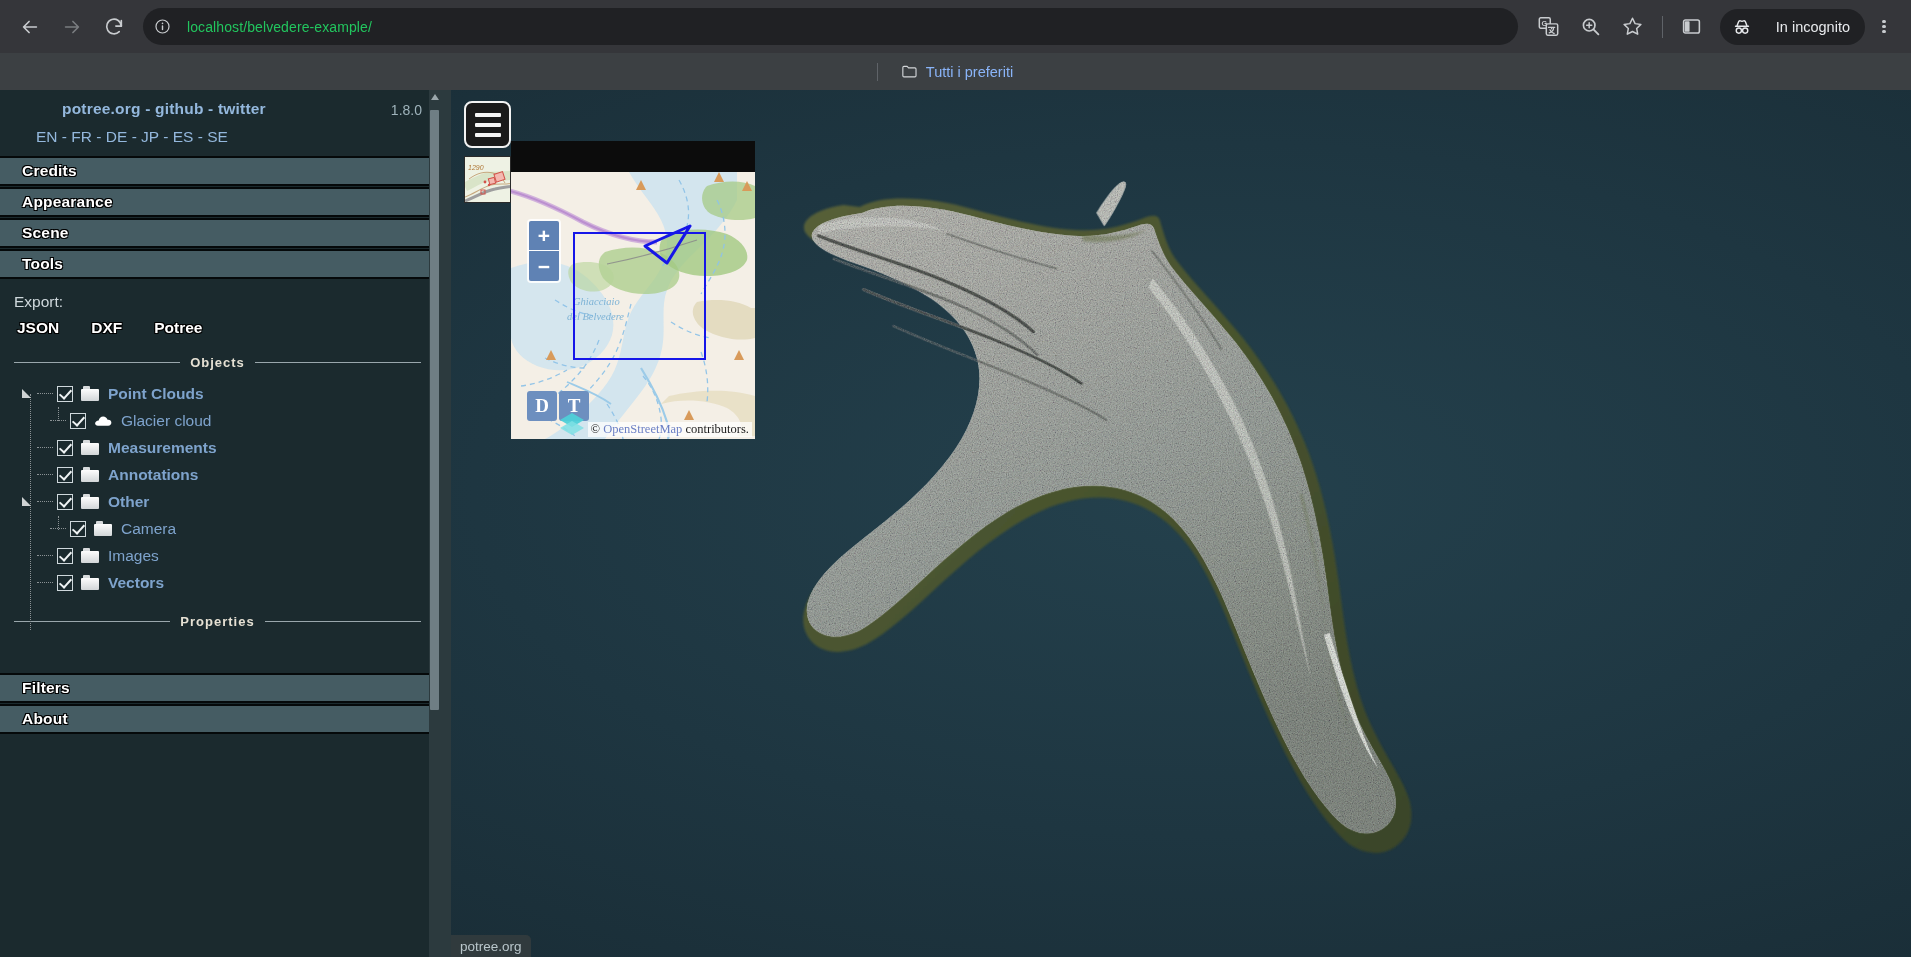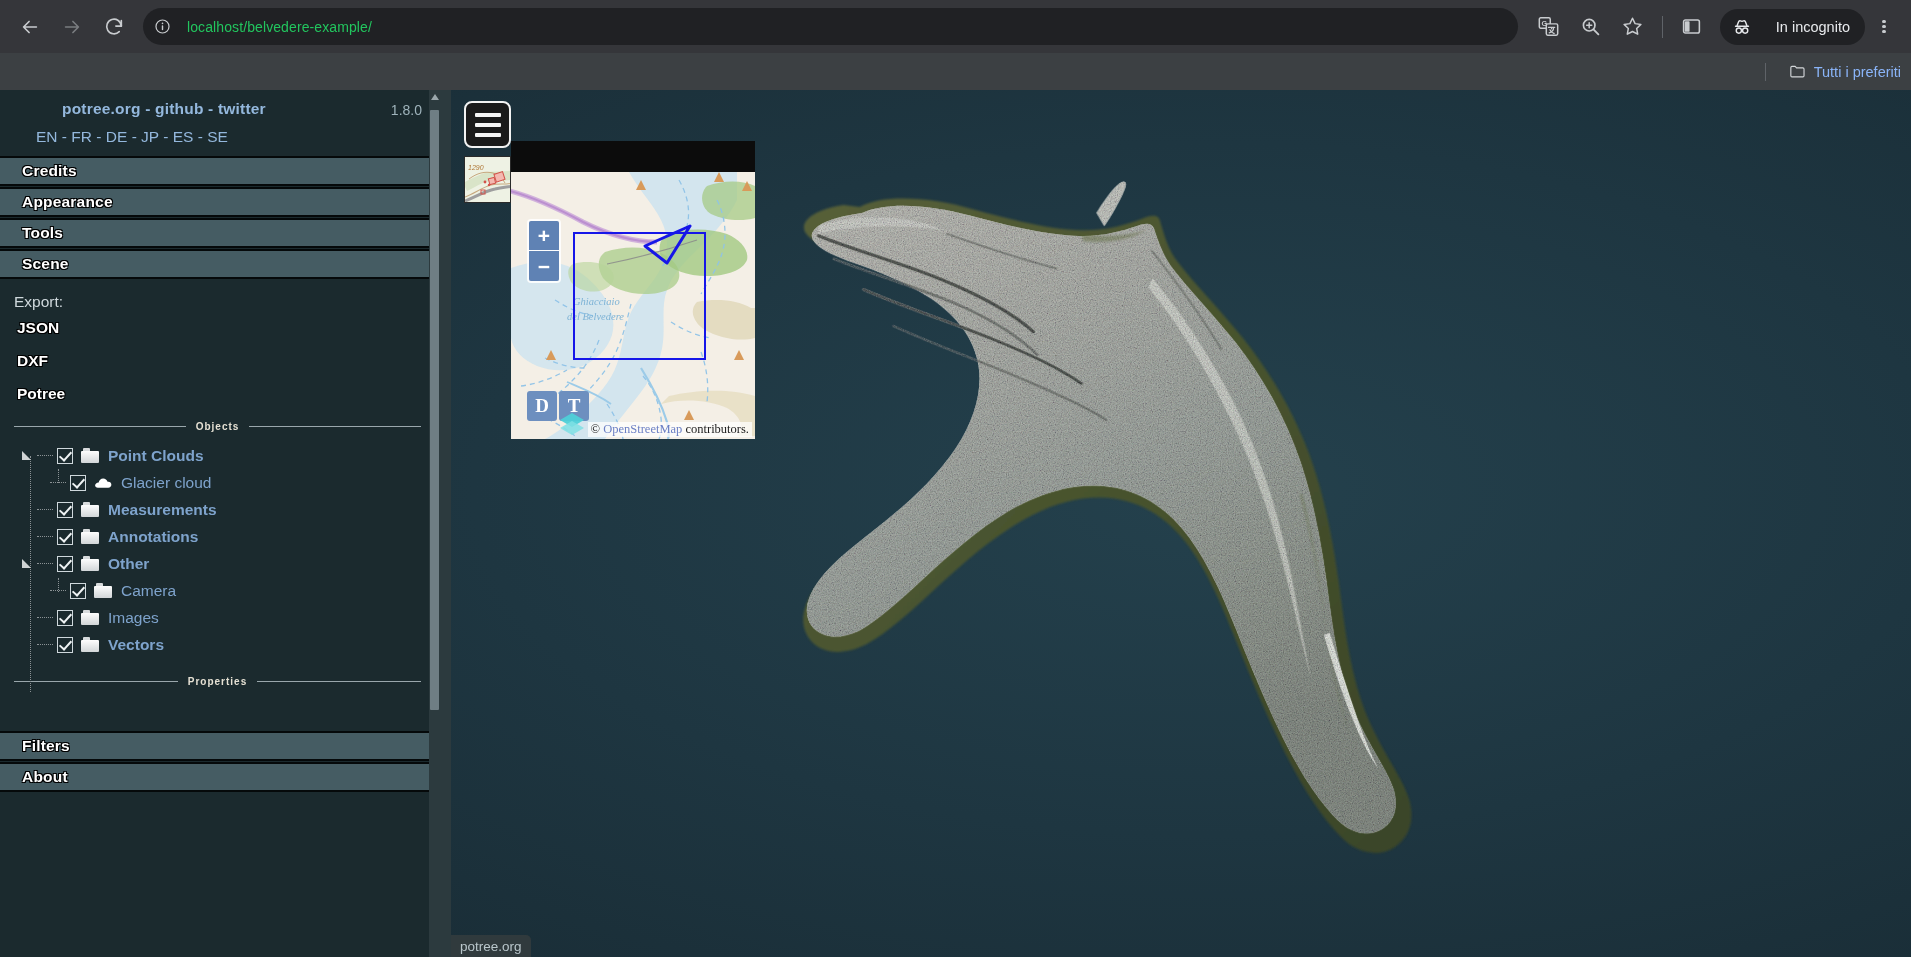--- a/index.html
+++ b/index.html
@@ -55,21 +55,21 @@
     margin-left: 6px; flex-shrink: 0;
   }
   .incognito-pill .lbl { color: #e8eaed; font-size: 14.5px; white-space: nowrap; }
   .incognito-pill svg { width: 20px; height: 20px; }
 
   .kebab { width: 34px; height: 40px; display:flex; align-items:center; justify-content:center; flex-shrink: 0; }
   .kebab .dot { width: 3.5px; height: 3.5px; border-radius: 50%; background: #c9cccf; margin: 1.7px 0; }
 
   .bookmarks {
     height: 37px; background: #3c4043; display: flex; align-items: center;
-    justify-content: flex-end; padding-right: 3px; gap: 8px; flex-shrink: 0;
+    justify-content: center; padding-right: 14px; gap: 8px; flex-shrink: 0;
   }
   .bm-sep { width: 1px; height: 18px; background: #5f6368; margin-right: 8px; }
   .bm-item { display: flex; align-items: center; gap: 8px; padding: 4px 7px; border-radius: 4px; }
   .bm-item svg { width: 17px; height: 17px; }
   .bm-item .lbl { color: #8ab4f8; font-size: 14.5px; white-space: nowrap; }
 
   
   .page { flex: 1; display: flex; position: relative; background: #1e282c; min-height: 0; }
 
   
@@ -93,32 +93,32 @@
     border-bottom: 2px solid #05090a; display: flex; align-items: center;
     padding-left: 22px; margin: 0 11px 0 0;
     color: #ffffff; font-size: 15.5px; font-weight: bold;
     text-shadow: 1px 1px 0 #000, -1px -1px 0 #000, 1px -1px 0 #000, -1px 1px 0 #000;
     letter-spacing: .2px;
   }
   .accordion-hdr + .accordion-hdr { margin-top: 1px; }
 
   .sb-body { padding: 14px 10px 6px 14px; }
   .export-label { color: #cfd8dc; font-size: 15.5px; margin-bottom: 8px; }
-  .export-links { display: flex; gap: 15px; padding-left: 3px; flex-direction: column; }
+  .export-links { display: flex; gap: 32px; padding-left: 3px; }
   .export-links a {
     color: #ffffff; font-size: 15.5px; font-weight: bold; text-decoration: none;
     text-shadow: 1px 1px 0 #000, -1px -1px 0 #000, 1px -1px 0 #000, -1px 1px 0 #000;
   }
 
   .fieldset-div {
     display: flex; align-items: center; gap: 10px; margin: 18px 9px 10px 0;
   }
   .fieldset-div .line { flex: 1; height: 1px; background: #9aa7ac; }
   .fieldset-div .ttl {
-    color: #e6e1d4; font-size: 10px; font-weight: bold; letter-spacing: 1px;
+    color: #e6e1d4; font-size: 13px; font-weight: bold; letter-spacing: 1px;
     white-space: nowrap;
   }
 
   .tree { padding-left: 8px; position: relative; }
   .tree-row { display: flex; align-items: center; height: 27px; position: relative; }
   .tree-row .indent { width: 28px; flex-shrink: 0; }
   .toggle-arrow {
     width: 13px; height: 13px; flex-shrink: 0; position: relative; margin-right: 2px;
   }
   .toggle-arrow::after {
@@ -363,22 +363,22 @@
           <div class="row1">
             <a href="#">potree.org</a><span class="dash"> - </span><a href="#">github</a><span class="dash"> - </span><a href="#">twitter</a>
           </div>
           <div class="row2">
             <a href="#">EN</a><span class="dash"> - </span><a href="#">FR</a><span class="dash"> - </span><a href="#">DE</a><span class="dash"> - </span><a href="#">JP</a><span class="dash"> - </span><a href="#">ES</a><span class="dash"> - </span><a href="#">SE</a>
           </div>
         </div>
 
         <div class="accordion-hdr">Credits</div>
         <div class="accordion-hdr">Appearance</div>
+        <div class="accordion-hdr">Scene</div>
         <div class="accordion-hdr">Tools</div>
-        <div class="accordion-hdr">Scene</div>
 
         <div class="sb-body">
           <div class="export-label">Export:</div>
           <div class="export-links">
             <a href="#">JSON</a>
             <a href="#">DXF</a>
             <a href="#">Potree</a>
           </div>
 
           <div class="fieldset-div">

